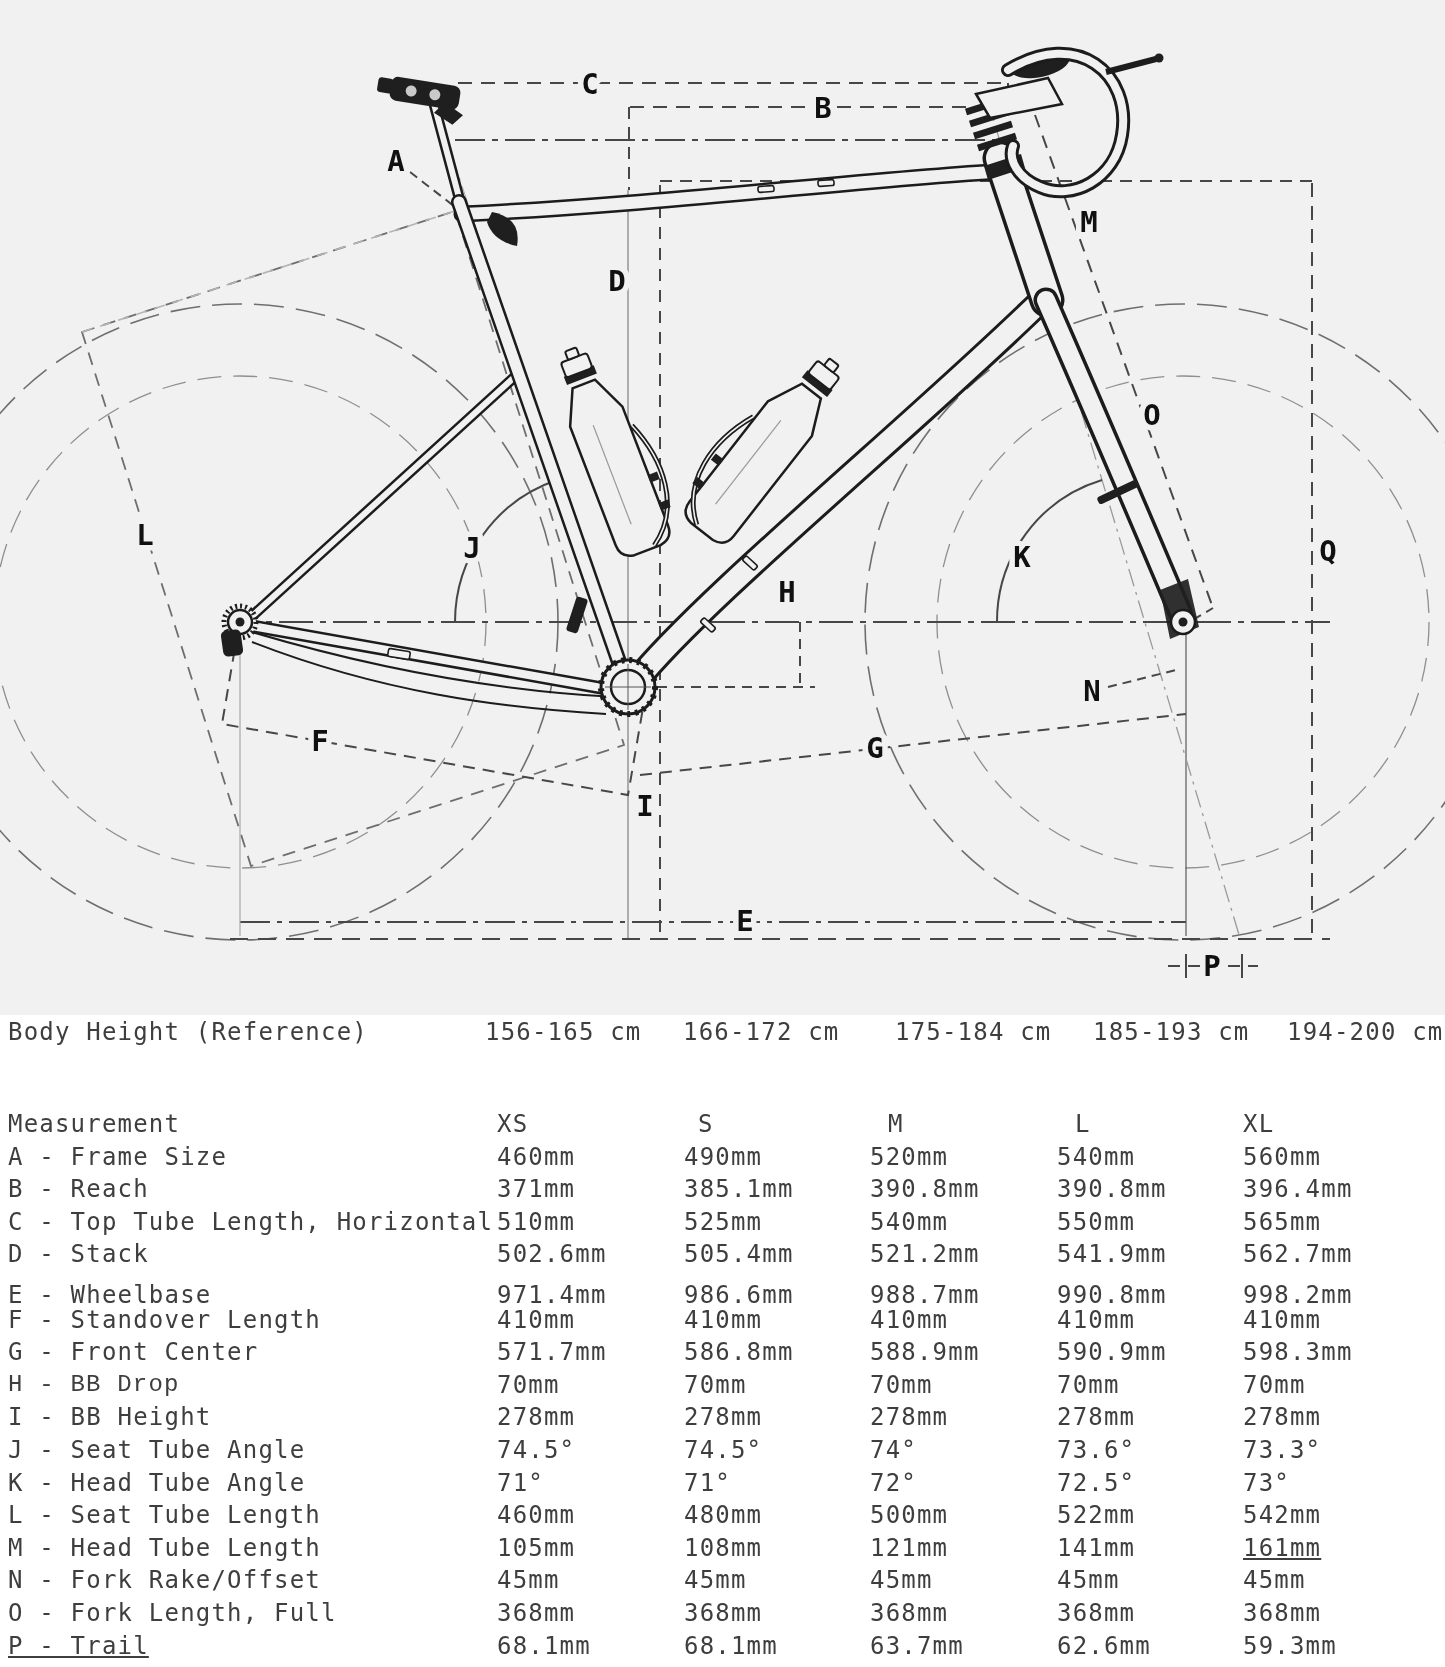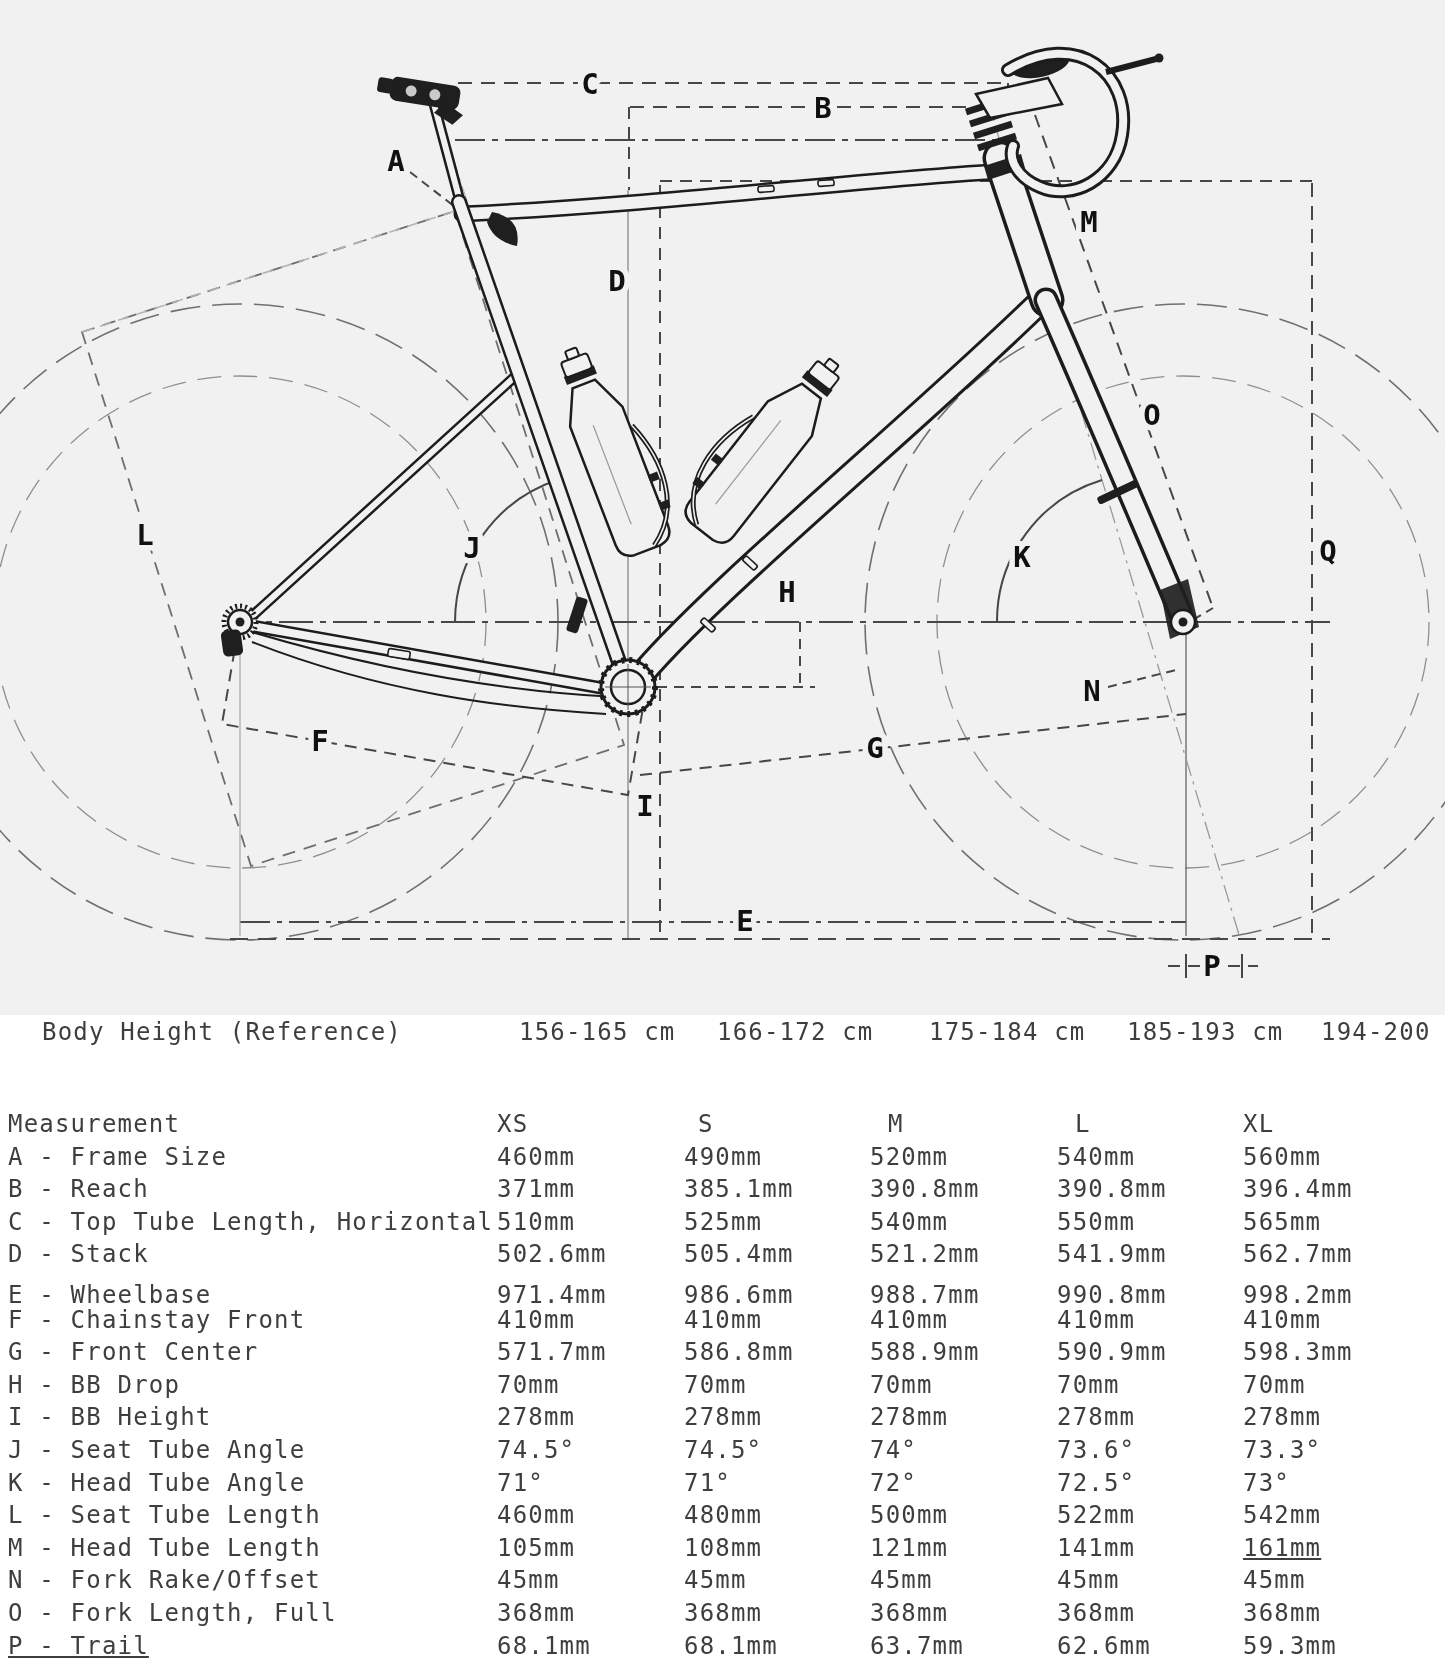--- a/index.html
+++ b/index.html
@@ -224,34 +224,34 @@
           <text x="145" y="535" class="dim-label">L</text>
           <text x="1089" y="222" class="dim-label">M</text>
           <text x="1092" y="691" class="dim-label">N</text>
           <text x="1152" y="415" class="dim-label">O</text>
           <text x="1212" y="966" class="dim-label">P</text>
           <text x="1328" y="551" class="dim-label">Q</text>
         </g>
     </svg>
   </div>
 
-  <div id="bh-row" class="txtline" style="top:1019px;left:0;margin-left:34px;">
+  <div id="bh-row" class="txtline" style="top:1019px;left:0;">
     <span class="cellabs" style="left:8px;">Body Height (Reference)</span>
   <span class="cellabs" style="left: 485px;">156-165 cm</span><span class="cellabs" style="left: 683px;">166-172 cm</span><span class="cellabs" style="left: 895px;">175-184 cm</span><span class="cellabs" style="left: 1093px;">185-193 cm</span><span class="cellabs" style="left: 1287px;">194-200 cm</span></div>
 
   <div id="table-area">
       <div class="trow" style="top: 1110px;"><span class="cellabs" style="left: 8px;">Measurement</span><span class="cellabs" style="left: 497px;">XS</span><span class="cellabs" style="left: 698px;">S</span><span class="cellabs" style="left: 888px;">M</span><span class="cellabs" style="left: 1075px;">L</span><span class="cellabs" style="left: 1243px;">XL</span></div>
       <div class="trow" style="top: 1142.6px;"><span class="cellabs" style="left: 8px;">A - Frame Size</span><span class="cellabs" style="left: 497px;">460mm</span><span class="cellabs" style="left: 684px;">490mm</span><span class="cellabs" style="left: 870px;">520mm</span><span class="cellabs" style="left: 1057px;">540mm</span><span class="cellabs" style="left: 1243px;">560mm</span></div>
       <div class="trow" style="top: 1175.2px;"><span class="cellabs" style="left: 8px;">B - Reach</span><span class="cellabs" style="left: 497px;">371mm</span><span class="cellabs" style="left: 684px;">385.1mm</span><span class="cellabs" style="left: 870px;">390.8mm</span><span class="cellabs" style="left: 1057px;">390.8mm</span><span class="cellabs" style="left: 1243px;">396.4mm</span></div>
       <div class="trow" style="top: 1207.8px;"><span class="cellabs" style="left: 8px;">C - Top Tube Length, Horizontal</span><span class="cellabs" style="left: 497px;">510mm</span><span class="cellabs" style="left: 684px;">525mm</span><span class="cellabs" style="left: 870px;">540mm</span><span class="cellabs" style="left: 1057px;">550mm</span><span class="cellabs" style="left: 1243px;">565mm</span></div>
       <div class="trow" style="top: 1240.4px;"><span class="cellabs" style="left: 8px;">D - Stack</span><span class="cellabs" style="left: 497px;">502.6mm</span><span class="cellabs" style="left: 684px;">505.4mm</span><span class="cellabs" style="left: 870px;">521.2mm</span><span class="cellabs" style="left: 1057px;">541.9mm</span><span class="cellabs" style="left: 1243px;">562.7mm</span></div>
       <div class="trow" style="top: 1273px; margin-top: 8px;"><span class="cellabs" style="left: 8px;">E - Wheelbase</span><span class="cellabs" style="left: 497px;">971.4mm</span><span class="cellabs" style="left: 684px;">986.6mm</span><span class="cellabs" style="left: 870px;">988.7mm</span><span class="cellabs" style="left: 1057px;">990.8mm</span><span class="cellabs" style="left: 1243px;">998.2mm</span></div>
-      <div class="trow" style="top: 1305.6px;"><span class="cellabs" style="left: 8px;">F - Chainstay Front</span><span class="cellabs" style="left: 497px;">410mm</span><span class="cellabs" style="left: 684px;">410mm</span><span class="cellabs" style="left: 870px;">410mm</span><span class="cellabs" style="left: 1057px;">410mm</span><span class="cellabs" style="left: 1243px;">410mm</span></div>
+      <div class="trow" style="top: 1305.6px;"><span class="cellabs" style="left: 8px;">F - Standover Length</span><span class="cellabs" style="left: 497px;">410mm</span><span class="cellabs" style="left: 684px;">410mm</span><span class="cellabs" style="left: 870px;">410mm</span><span class="cellabs" style="left: 1057px;">410mm</span><span class="cellabs" style="left: 1243px;">410mm</span></div>
       <div class="trow" style="top: 1338.2px;"><span class="cellabs" style="left: 8px;">G - Front Center</span><span class="cellabs" style="left: 497px;">571.7mm</span><span class="cellabs" style="left: 684px;">586.8mm</span><span class="cellabs" style="left: 870px;">588.9mm</span><span class="cellabs" style="left: 1057px;">590.9mm</span><span class="cellabs" style="left: 1243px;">598.3mm</span></div>
-      <div class="trow" style="top: 1370.8px;"><span class="cellabs" style="left: 8px;">H - BB Drop</span><span class="cellabs" style="left: 497px;">70mm</span><span class="cellabs" style="left: 684px;">70mm</span><span class="cellabs" style="left: 870px;">70mm</span><span class="cellabs" style="left: 1057px;">70mm</span><span class="cellabs" style="left: 1243px;">70mm</span></div>
+      <div class="trow" style="top: 1370.8px;"><span class="cellabs" style="left: 8px; font-family: Liberation Mono, monospace;">H - BB Drop</span><span class="cellabs" style="left: 497px;">70mm</span><span class="cellabs" style="left: 684px;">70mm</span><span class="cellabs" style="left: 870px;">70mm</span><span class="cellabs" style="left: 1057px;">70mm</span><span class="cellabs" style="left: 1243px;">70mm</span></div>
       <div class="trow" style="top: 1403.4px;"><span class="cellabs" style="left: 8px;">I - BB Height</span><span class="cellabs" style="left: 497px;">278mm</span><span class="cellabs" style="left: 684px;">278mm</span><span class="cellabs" style="left: 870px;">278mm</span><span class="cellabs" style="left: 1057px;">278mm</span><span class="cellabs" style="left: 1243px;">278mm</span></div>
       <div class="trow" style="top: 1436px;"><span class="cellabs" style="left: 8px;">J - Seat Tube Angle</span><span class="cellabs" style="left: 497px;">74.5°</span><span class="cellabs" style="left: 684px;">74.5°</span><span class="cellabs" style="left: 870px;">74°</span><span class="cellabs" style="left: 1057px;">73.6°</span><span class="cellabs" style="left: 1243px;">73.3°</span></div>
       <div class="trow" style="top: 1468.6px;"><span class="cellabs" style="left: 8px;">K - Head Tube Angle</span><span class="cellabs" style="left: 497px;">71°</span><span class="cellabs" style="left: 684px;">71°</span><span class="cellabs" style="left: 870px;">72°</span><span class="cellabs" style="left: 1057px;">72.5°</span><span class="cellabs" style="left: 1243px;">73°</span></div>
       <div class="trow" style="top: 1501.2px;"><span class="cellabs" style="left: 8px;">L - Seat Tube Length</span><span class="cellabs" style="left: 497px;">460mm</span><span class="cellabs" style="left: 684px;">480mm</span><span class="cellabs" style="left: 870px;">500mm</span><span class="cellabs" style="left: 1057px;">522mm</span><span class="cellabs" style="left: 1243px;">542mm</span></div>
       <div class="trow" style="top: 1533.8px;"><span class="cellabs" style="left: 8px;">M - Head Tube Length</span><span class="cellabs" style="left: 497px;">105mm</span><span class="cellabs" style="left: 684px;">108mm</span><span class="cellabs" style="left: 870px;">121mm</span><span class="cellabs" style="left: 1057px;">141mm</span><span class="cellabs" style="left: 1243px; text-decoration: underline;">161mm</span></div>
       <div class="trow" style="top: 1566.4px;"><span class="cellabs" style="left: 8px;">N - Fork Rake/Offset</span><span class="cellabs" style="left: 497px;">45mm</span><span class="cellabs" style="left: 684px;">45mm</span><span class="cellabs" style="left: 870px;">45mm</span><span class="cellabs" style="left: 1057px;">45mm</span><span class="cellabs" style="left: 1243px;">45mm</span></div>
       <div class="trow" style="top: 1599px;"><span class="cellabs" style="left: 8px;">O - Fork Length, Full</span><span class="cellabs" style="left: 497px;">368mm</span><span class="cellabs" style="left: 684px;">368mm</span><span class="cellabs" style="left: 870px;">368mm</span><span class="cellabs" style="left: 1057px;">368mm</span><span class="cellabs" style="left: 1243px;">368mm</span></div>
       <div class="trow" style="top: 1631.6px;"><span class="cellabs" style="left: 8px; text-decoration: underline;">P - Trail</span><span class="cellabs" style="left: 497px;">68.1mm</span><span class="cellabs" style="left: 684px;">68.1mm</span><span class="cellabs" style="left: 870px;">63.7mm</span><span class="cellabs" style="left: 1057px;">62.6mm</span><span class="cellabs" style="left: 1243px;">59.3mm</span></div>
       <div class="trow" style="top: 1664.2px;"><span class="cellabs" style="left: 8px;">Q - Bike Standover Height</span><span class="cellabs" style="left: 497px;">733.9mm</span><span class="cellabs" style="left: 684px;">753.6mm</span><span class="cellabs" style="left: 870px;">772mm</span><span class="cellabs" style="left: 1057px;">793.1mm</span><span class="cellabs" style="left: 1243px;">813mm</span></div>
     </div>

